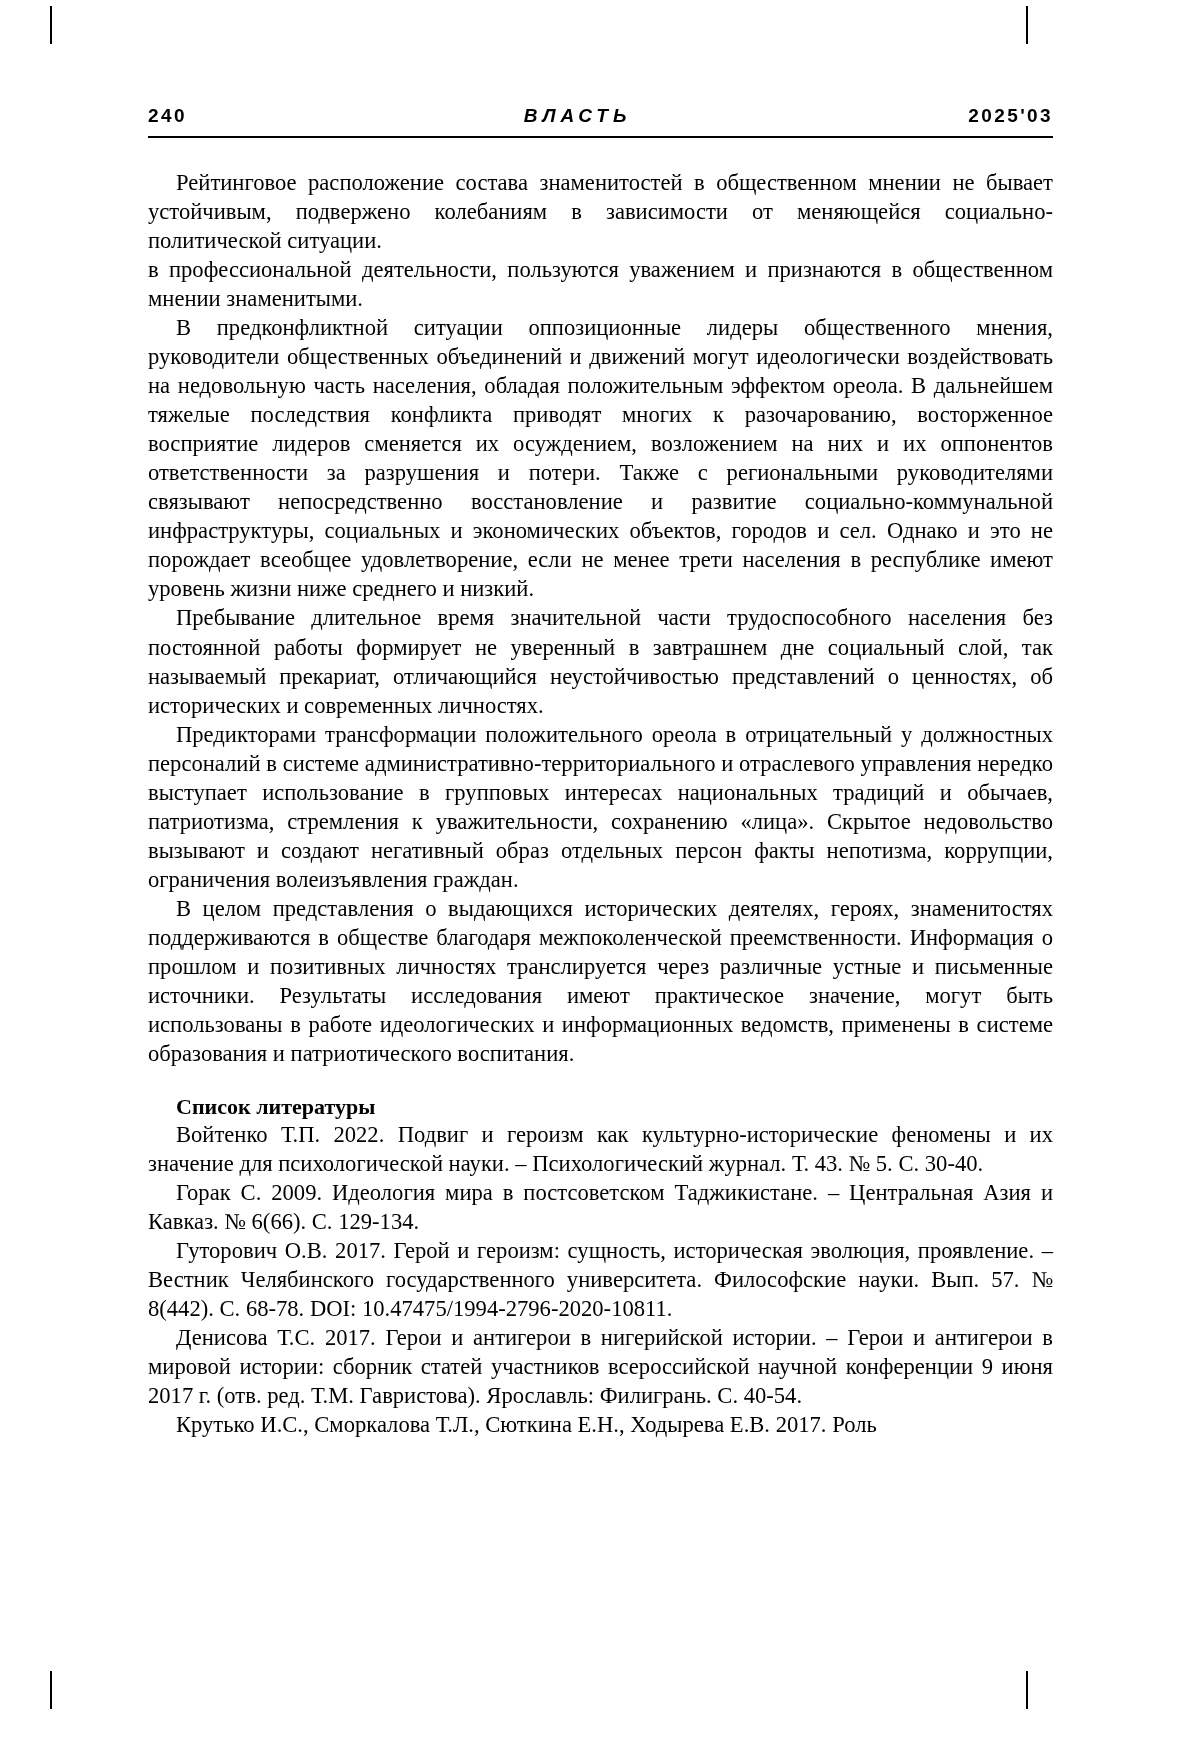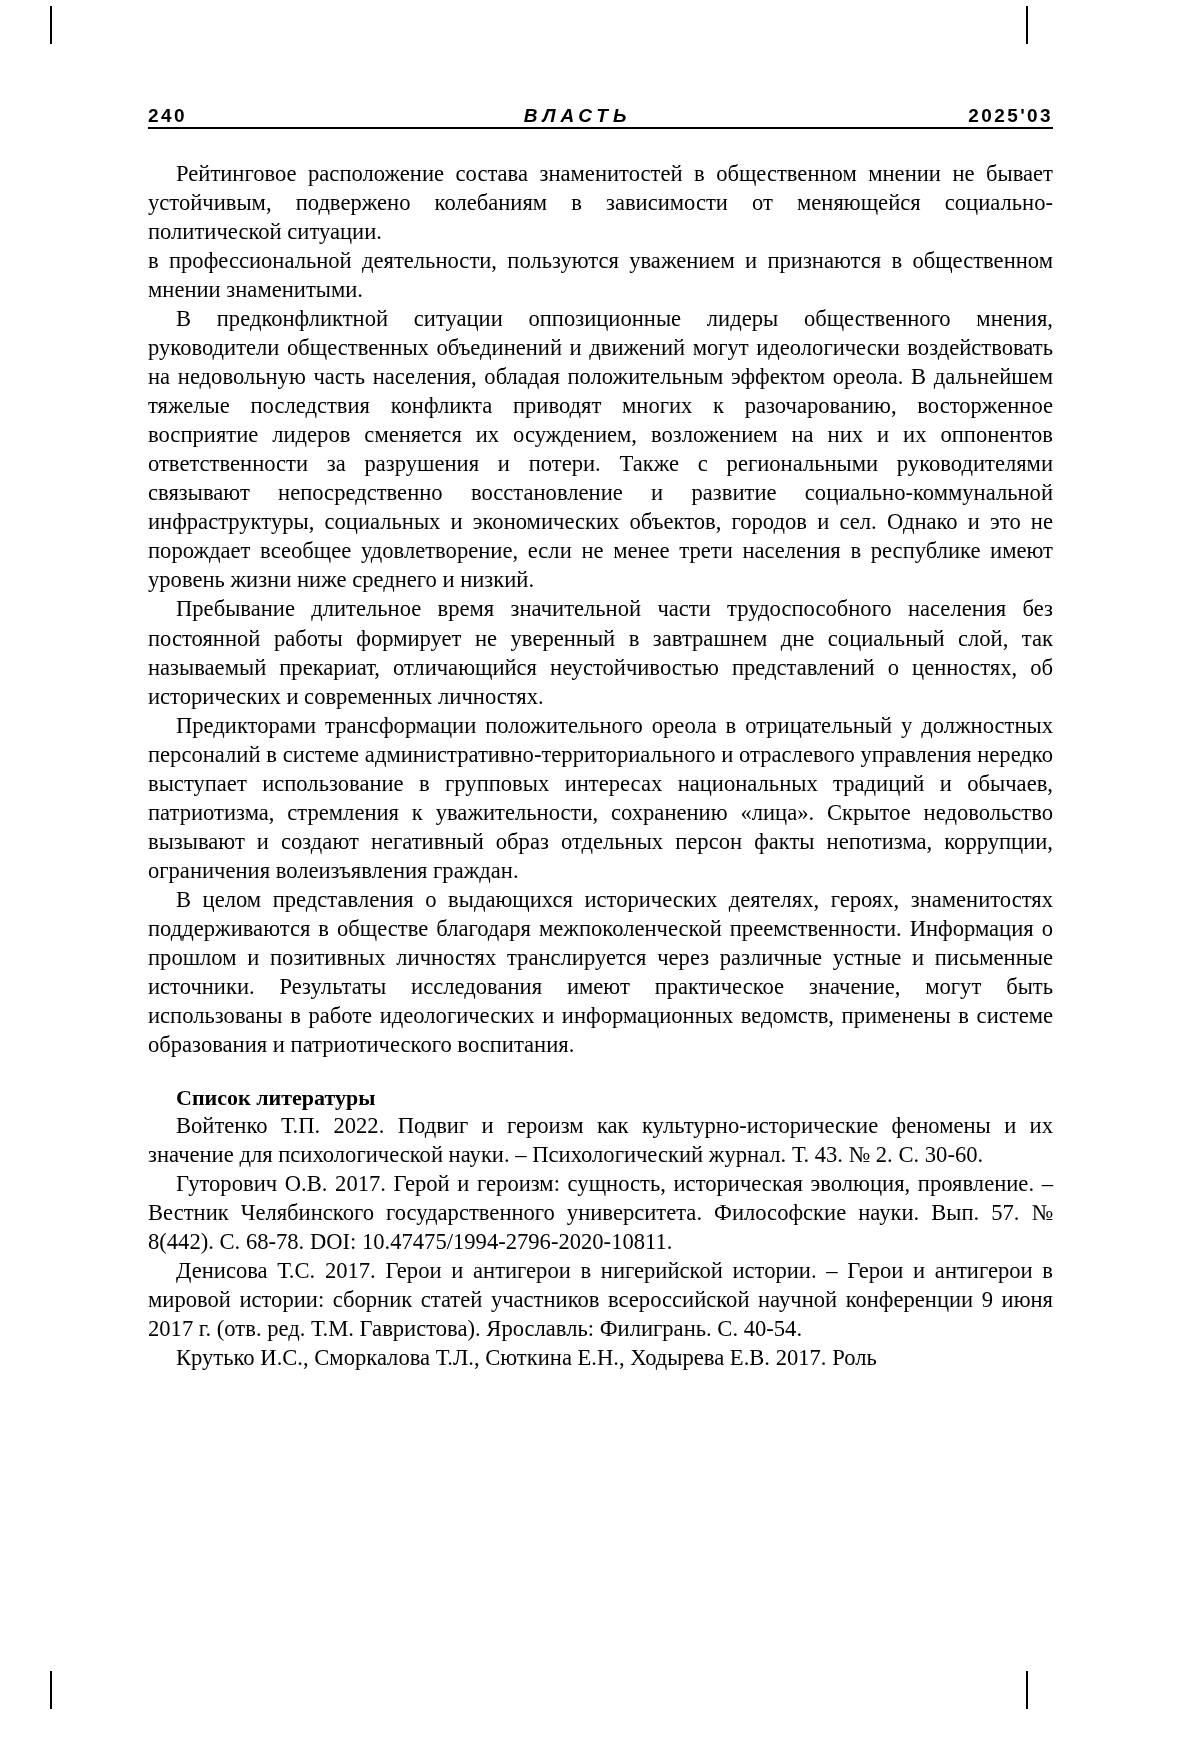--- a/index.html
+++ b/index.html
@@ -37,20 +37,21 @@
 
   
   .runhead {
     display: flex;
     justify-content: space-between;
     align-items: baseline;
     font-family: "Liberation Sans", sans-serif;
     font-size: 19px;
     letter-spacing: 2.4px;
     font-weight: 700;
+    padding-bottom: 9px;
     border-bottom: 2.5px solid #000;
     margin-bottom: 30px;
     gap: 47px;
   }
   .runhead .center {
     letter-spacing: 5px;
     font-style: italic;
   }
 
   p.body {
@@ -105,21 +106,22 @@
       <p class="body first">в профессиональной деятельности, пользуются уважением и признаются в общественном мнении знаменитыми.</p>
       <p class="body">В предконфликтной ситуации оппозиционные лидеры общественного мнения, руководители общественных объединений и движений могут идеологически воздействовать на недовольную часть населения, обладая положительным эффектом ореола. В дальнейшем тяжелые последствия конфликта приводят многих к разочарованию, восторженное восприятие лидеров сменяется их осуждением, возложением на них и их оппонентов ответственности за разрушения и потери. Также с региональными руководителями связывают непосредственно восстановление и развитие социально-коммунальной инфраструктуры, социальных и экономических объектов, городов и сел. Однако и это не порождает всеобщее удовлетворение, если не менее трети населения в республике имеют уровень жизни ниже среднего и низкий.</p>
       <p class="body">Пребывание длительное время значительной части трудоспособного населения без постоянной работы формирует не уверенный в завтрашнем дне социальный слой, так называемый прекариат, отличающийся неустойчивостью представлений о ценностях, об исторических и современных личностях.</p>
       <p class="body">Предикторами трансформации положительного ореола в отрицательный у должностных персоналий в системе административно-территориального и отраслевого управления нередко выступает использование в групповых интересах национальных традиций и обычаев, патриотизма, стремления к уважительности, сохранению «лица». Скрытое недовольство вызывают и создают негативный образ отдельных персон факты непотизма, коррупции, ограничения волеизъявления граждан.</p>
       <p class="body">В целом представления о выдающихся исторических деятелях, героях, знаменитостях поддерживаются в обществе благодаря межпоколенческой преемственности. Информация о прошлом и позитивных личностях транслируется через различные устные и письменные источники. Результаты исследования имеют практическое значение, могут быть использованы в работе идеологических и информационных ведомств, применены в системе образования и патриотического воспитания.</p>
     </div>
 
     <div>
       <p class="refs-title">Список литературы</p>
       <div id="refs-list">
-          <p class="ref"><span>Войтенко Т.П. 2022. Подвиг и героизм как культурно-исторические феномены и их значение для психологической науки. – </span><span class="it">Психологический журнал</span><span>. Т. 43. № 2. С. 30-60.</span></p>
+          <p class="ref"><span>Войтенко Т.П. 2022. Подвиг и героизм как культурно-исторические феномены и их значение для психологической науки. – </span><span class="it">Психологический журнал</span><span>. Т. 43. № 5. С. 30-40.</span></p>
+          <p class="ref"><span>Горак С. 2009. Идеология мира в постсоветском Таджикистане. – </span><span class="it">Центральная Азия и Кавказ</span><span>. № 6(66). С. 129-134.</span></p>
           <p class="ref"><span>Гуторович О.В. 2017. Герой и героизм: сущность, историческая эволюция, проявление. – </span><span class="it">Вестник Челябинского государственного университета. Философские науки</span><span>. Вып. 57. № 8(442). С. 68-78. DOI: 10.47475/1994-2796-2020-10811.</span></p>
           <p class="ref"><span>Денисова Т.С. 2017. Герои и антигерои в нигерийской истории. – </span><span class="it">Герои и антигерои в мировой истории:</span><span> сборник статей участников всероссийской научной конференции 9 июня 2017 г. (отв. ред. Т.М. Гавристова). Ярославль: Филигрань. С. 40-54.</span></p>
           <p class="ref"><span>Крутько И.С., Сморкалова Т.Л., Сюткина Е.Н., Ходырева Е.В. 2017. Роль</span></p>
         </div>
     </div>
 
   </div>
 </div>
 
 </body></html>

